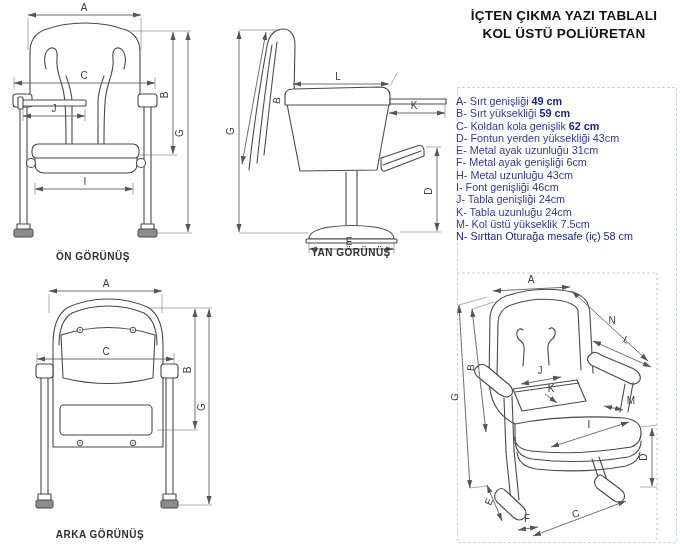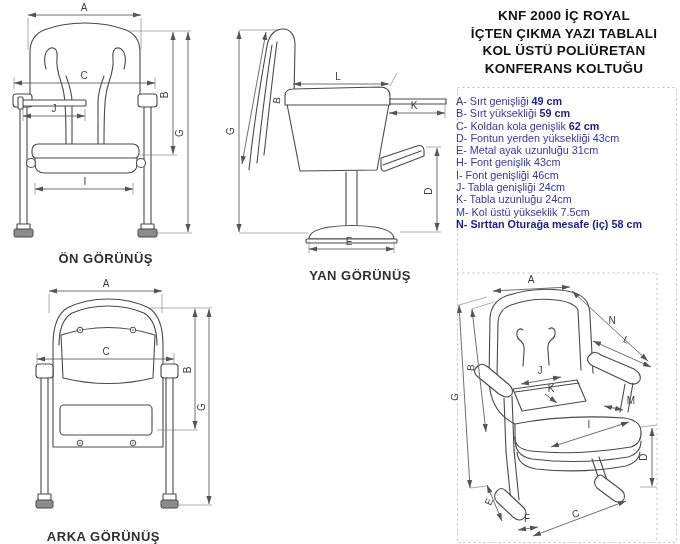--- a/index.html
+++ b/index.html
@@ -20,27 +20,27 @@
   #title{
     position:absolute;left:450px;top:7px;width:228px;text-align:center;
     font-weight:bold;font-size:13.5px;line-height:17.5px;color:#121212;letter-spacing:0.2px;
   }
   #spec-list{
     position:absolute;left:456px;top:95px;margin:0;padding:0;list-style:none;
     font-size:10.8px;line-height:12.3px;color:#3636a4;
   }
   #spec-list li{white-space:nowrap;}
   #spec-list li.bv .val{font-weight:bold;color:#1c1c90;}
-  #spec-list li.bold-line{font-weight:bold;color:#1c1c90;}
+  #spec-list li.bold-line{font-weight:normal;color:#1c1c90;}
   .caption{
-    position:absolute;width:120px;text-align:right;font-weight:bold;
-    font-size:13px;color:#2e2e2e;letter-spacing:0.5px;
+    position:absolute;width:120px;text-align:center;font-weight:bold;
+    font-size:10px;color:#2e2e2e;letter-spacing:0.5px;
   }
   #cap-front{left:33px;top:251px;}
-  #cap-side{left:291px;top:268px;}
+  #cap-side{left:291px;top:247px;}
   #cap-back{left:40px;top:529px;}
 </style>
 </head>
 <body>
 
 <svg id="art" width="680" height="544" viewBox="0 0 680 544">
   <defs>
     <marker id="ae" viewBox="0 0 8 6" refX="8" refY="3" markerWidth="8" markerHeight="6" orient="auto" markerUnits="userSpaceOnUse">
       <path d="M0,0.4 L8,3 L0,5.6 Z" fill="#555555"></path>
     </marker>
@@ -239,33 +239,32 @@
     <line class="dim" marker-start="url(#as)" marker-end="url(#ae)" x1="521" y1="384" x2="561" y2="377"></line>
     <text class="dimtxt" x="540" y="374">J</text>
     <line class="dim" marker-end="url(#ae)" x1="545" y1="394" x2="557" y2="403"></line>
     <text class="dimtxt" x="551" y="392">K</text>
     <line class="dim" marker-start="url(#as)" marker-end="url(#ae)" x1="551" y1="447" x2="629" y2="422"></line>
     <text class="dimtxt" x="589" y="428">I</text>
   </g>
 </svg>
 
 <div id="title">
-  <div>KNF 2000 İÇ ROYAL</div>
   <div>İÇTEN ÇIKMA YAZI TABLALI</div>
   <div>KOL ÜSTÜ POLİÜRETAN</div>
-  <div>KONFERANS KOLTUĞU</div>
 </div>
 
 <ul id="spec-list">
   <li class="bv"><span>A- Sırt genişliği</span> <span class="val">49 cm</span></li>
   <li class="bv"><span>B- Sırt yüksekliği</span> <span class="val">59 cm</span></li>
   <li class="bv"><span>C- Koldan kola genişlik</span> <span class="val">62 cm</span></li>
   <li><span>D- Fontun yerden yüksekliği</span> <span class="val">43cm</span></li>
   <li><span>E- Metal ayak uzunluğu</span> <span class="val">31cm</span></li>
-  <li><span>H- Font genişlik</span> <span class="val">43cm</span></li>
+  <li><span>F- Metal ayak genişliği</span> <span class="val">6cm</span></li>
+  <li><span>H- Metal uzunluğu</span> <span class="val">43cm</span></li>
   <li><span>I- Font genişliği</span> <span class="val">46cm</span></li>
   <li><span>J- Tabla genişliği</span> <span class="val">24cm</span></li>
   <li><span>K- Tabla uzunluğu</span> <span class="val">24cm</span></li>
   <li><span>M- Kol üstü yükseklik</span> <span class="val">7.5cm</span></li>
   <li class="bold-line"><span>N- Sırttan Oturağa mesafe (iç)</span> <span class="val">58 cm</span></li>
 </ul>
 
 <div class="caption" id="cap-front">ÖN GÖRÜNÜŞ</div>
 <div class="caption" id="cap-side">YAN GÖRÜNÜŞ</div>
 <div class="caption" id="cap-back">ARKA GÖRÜNÜŞ</div>

